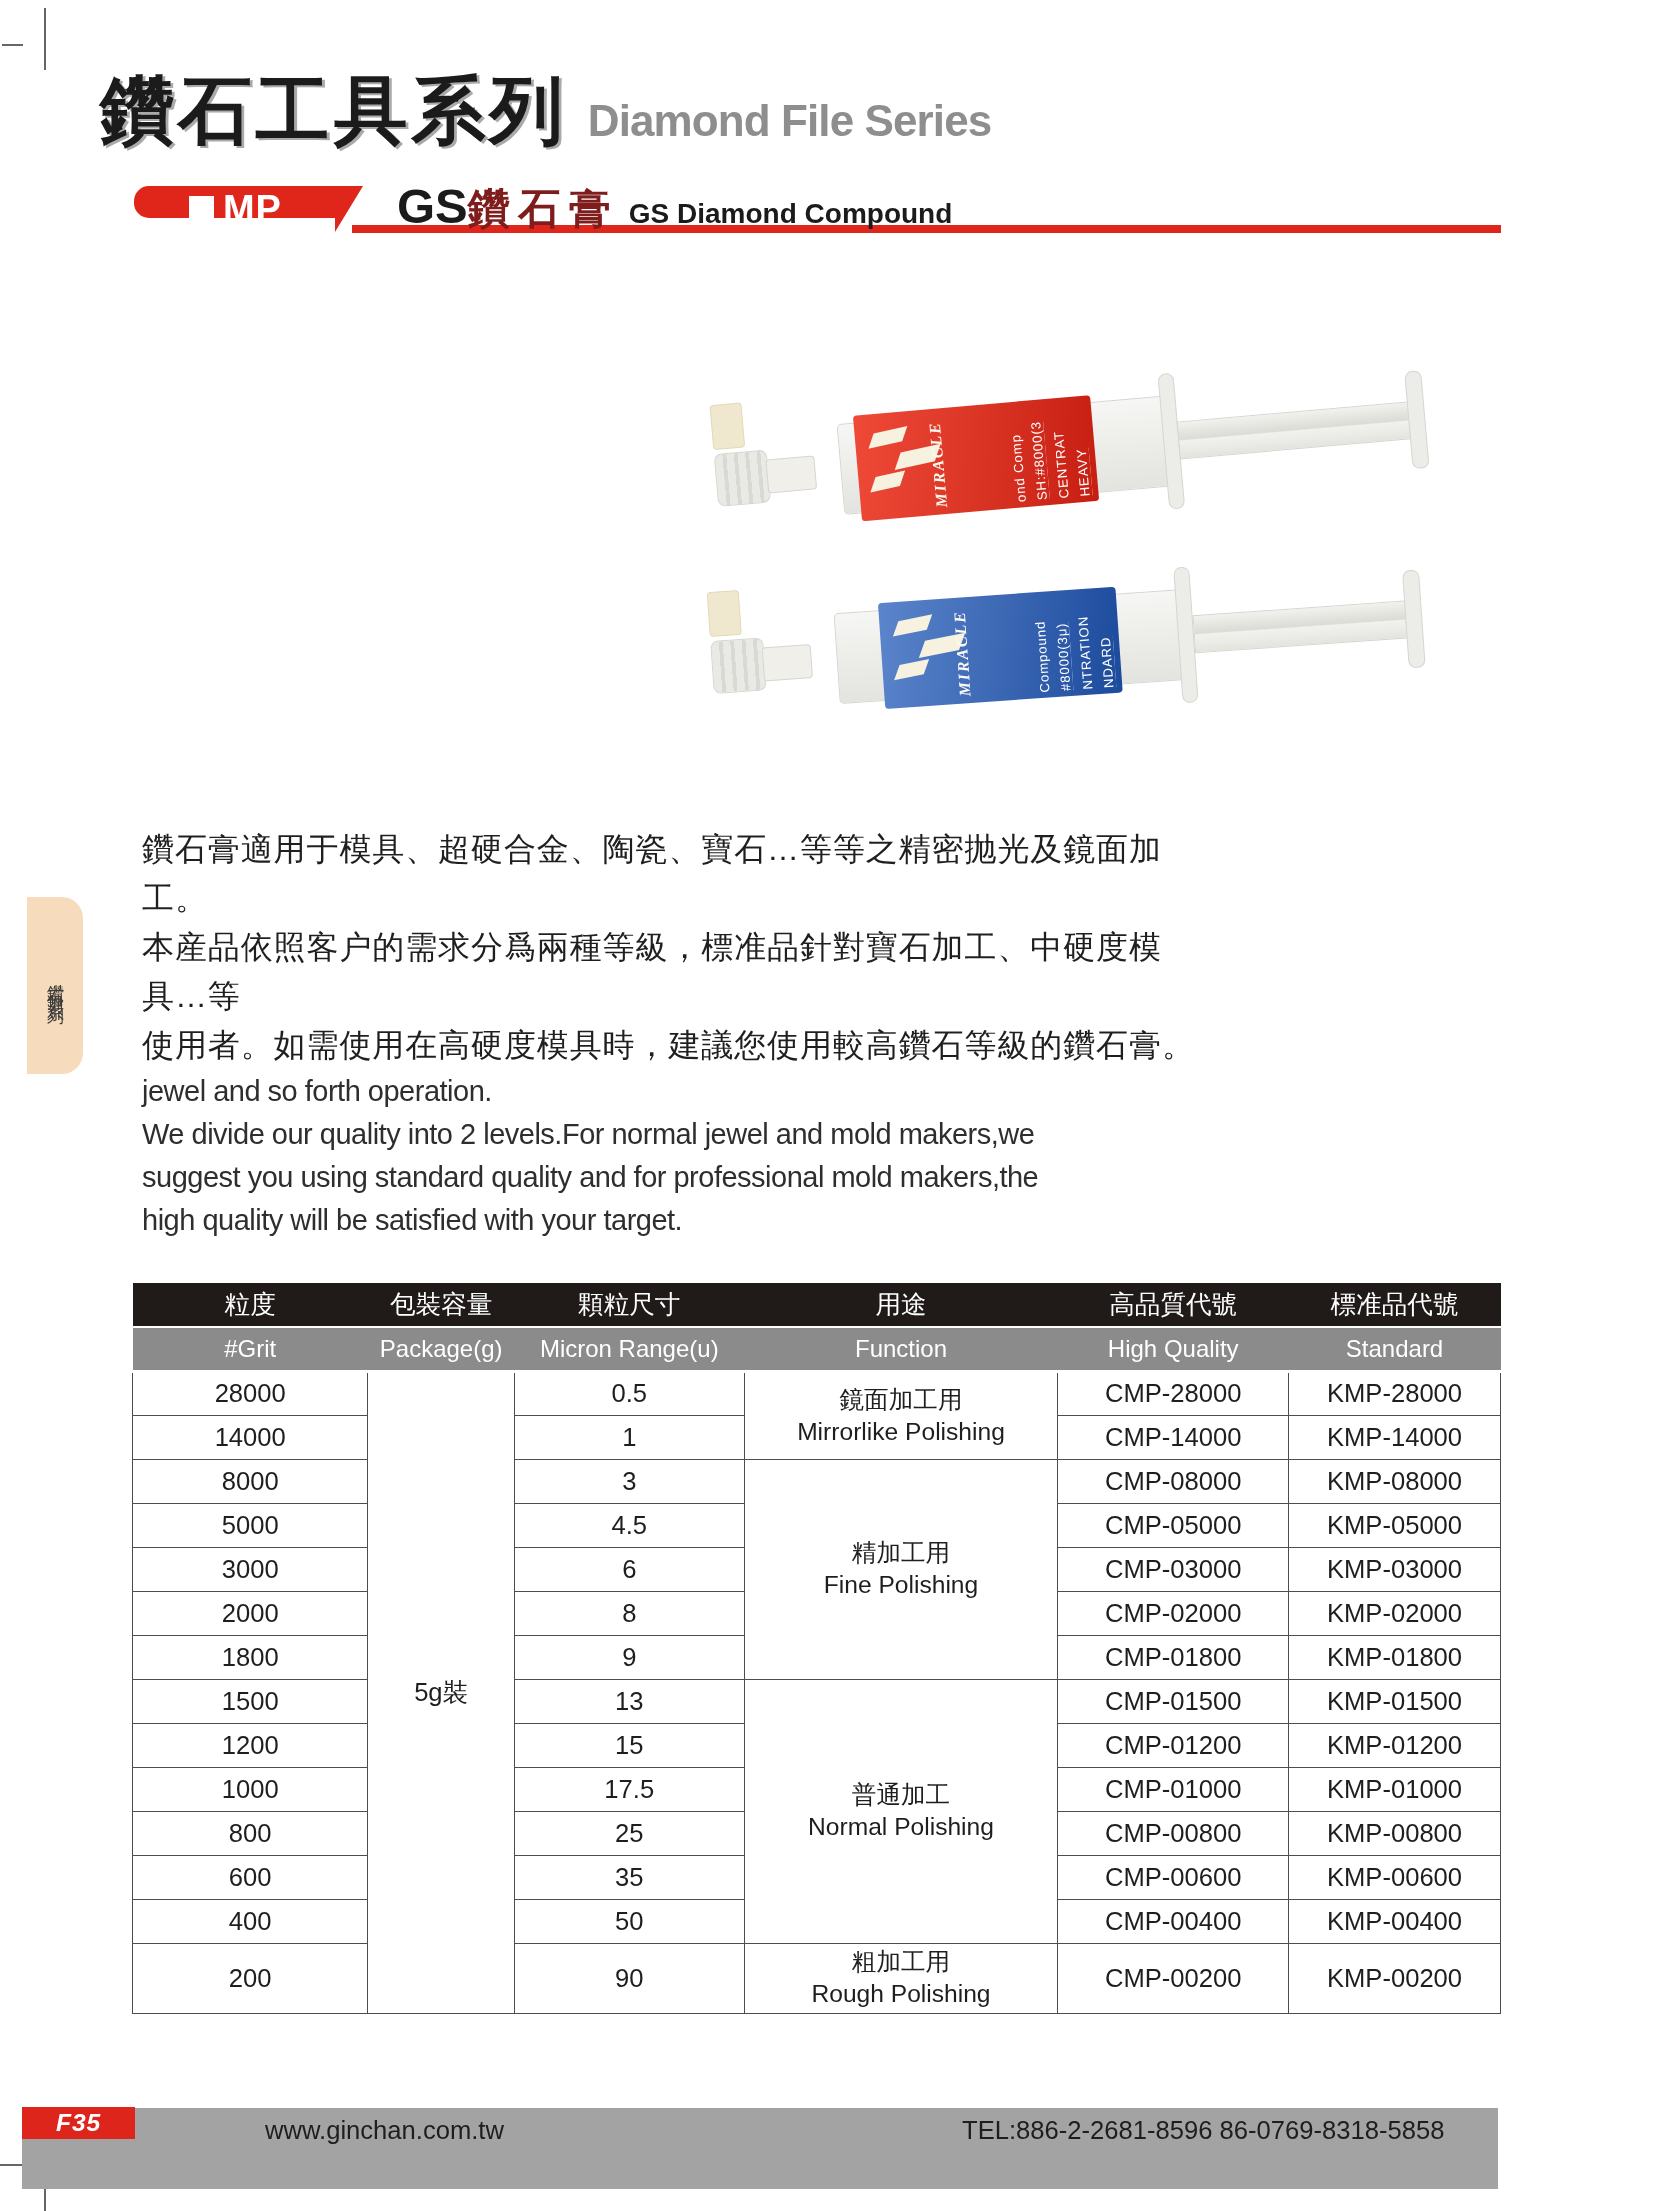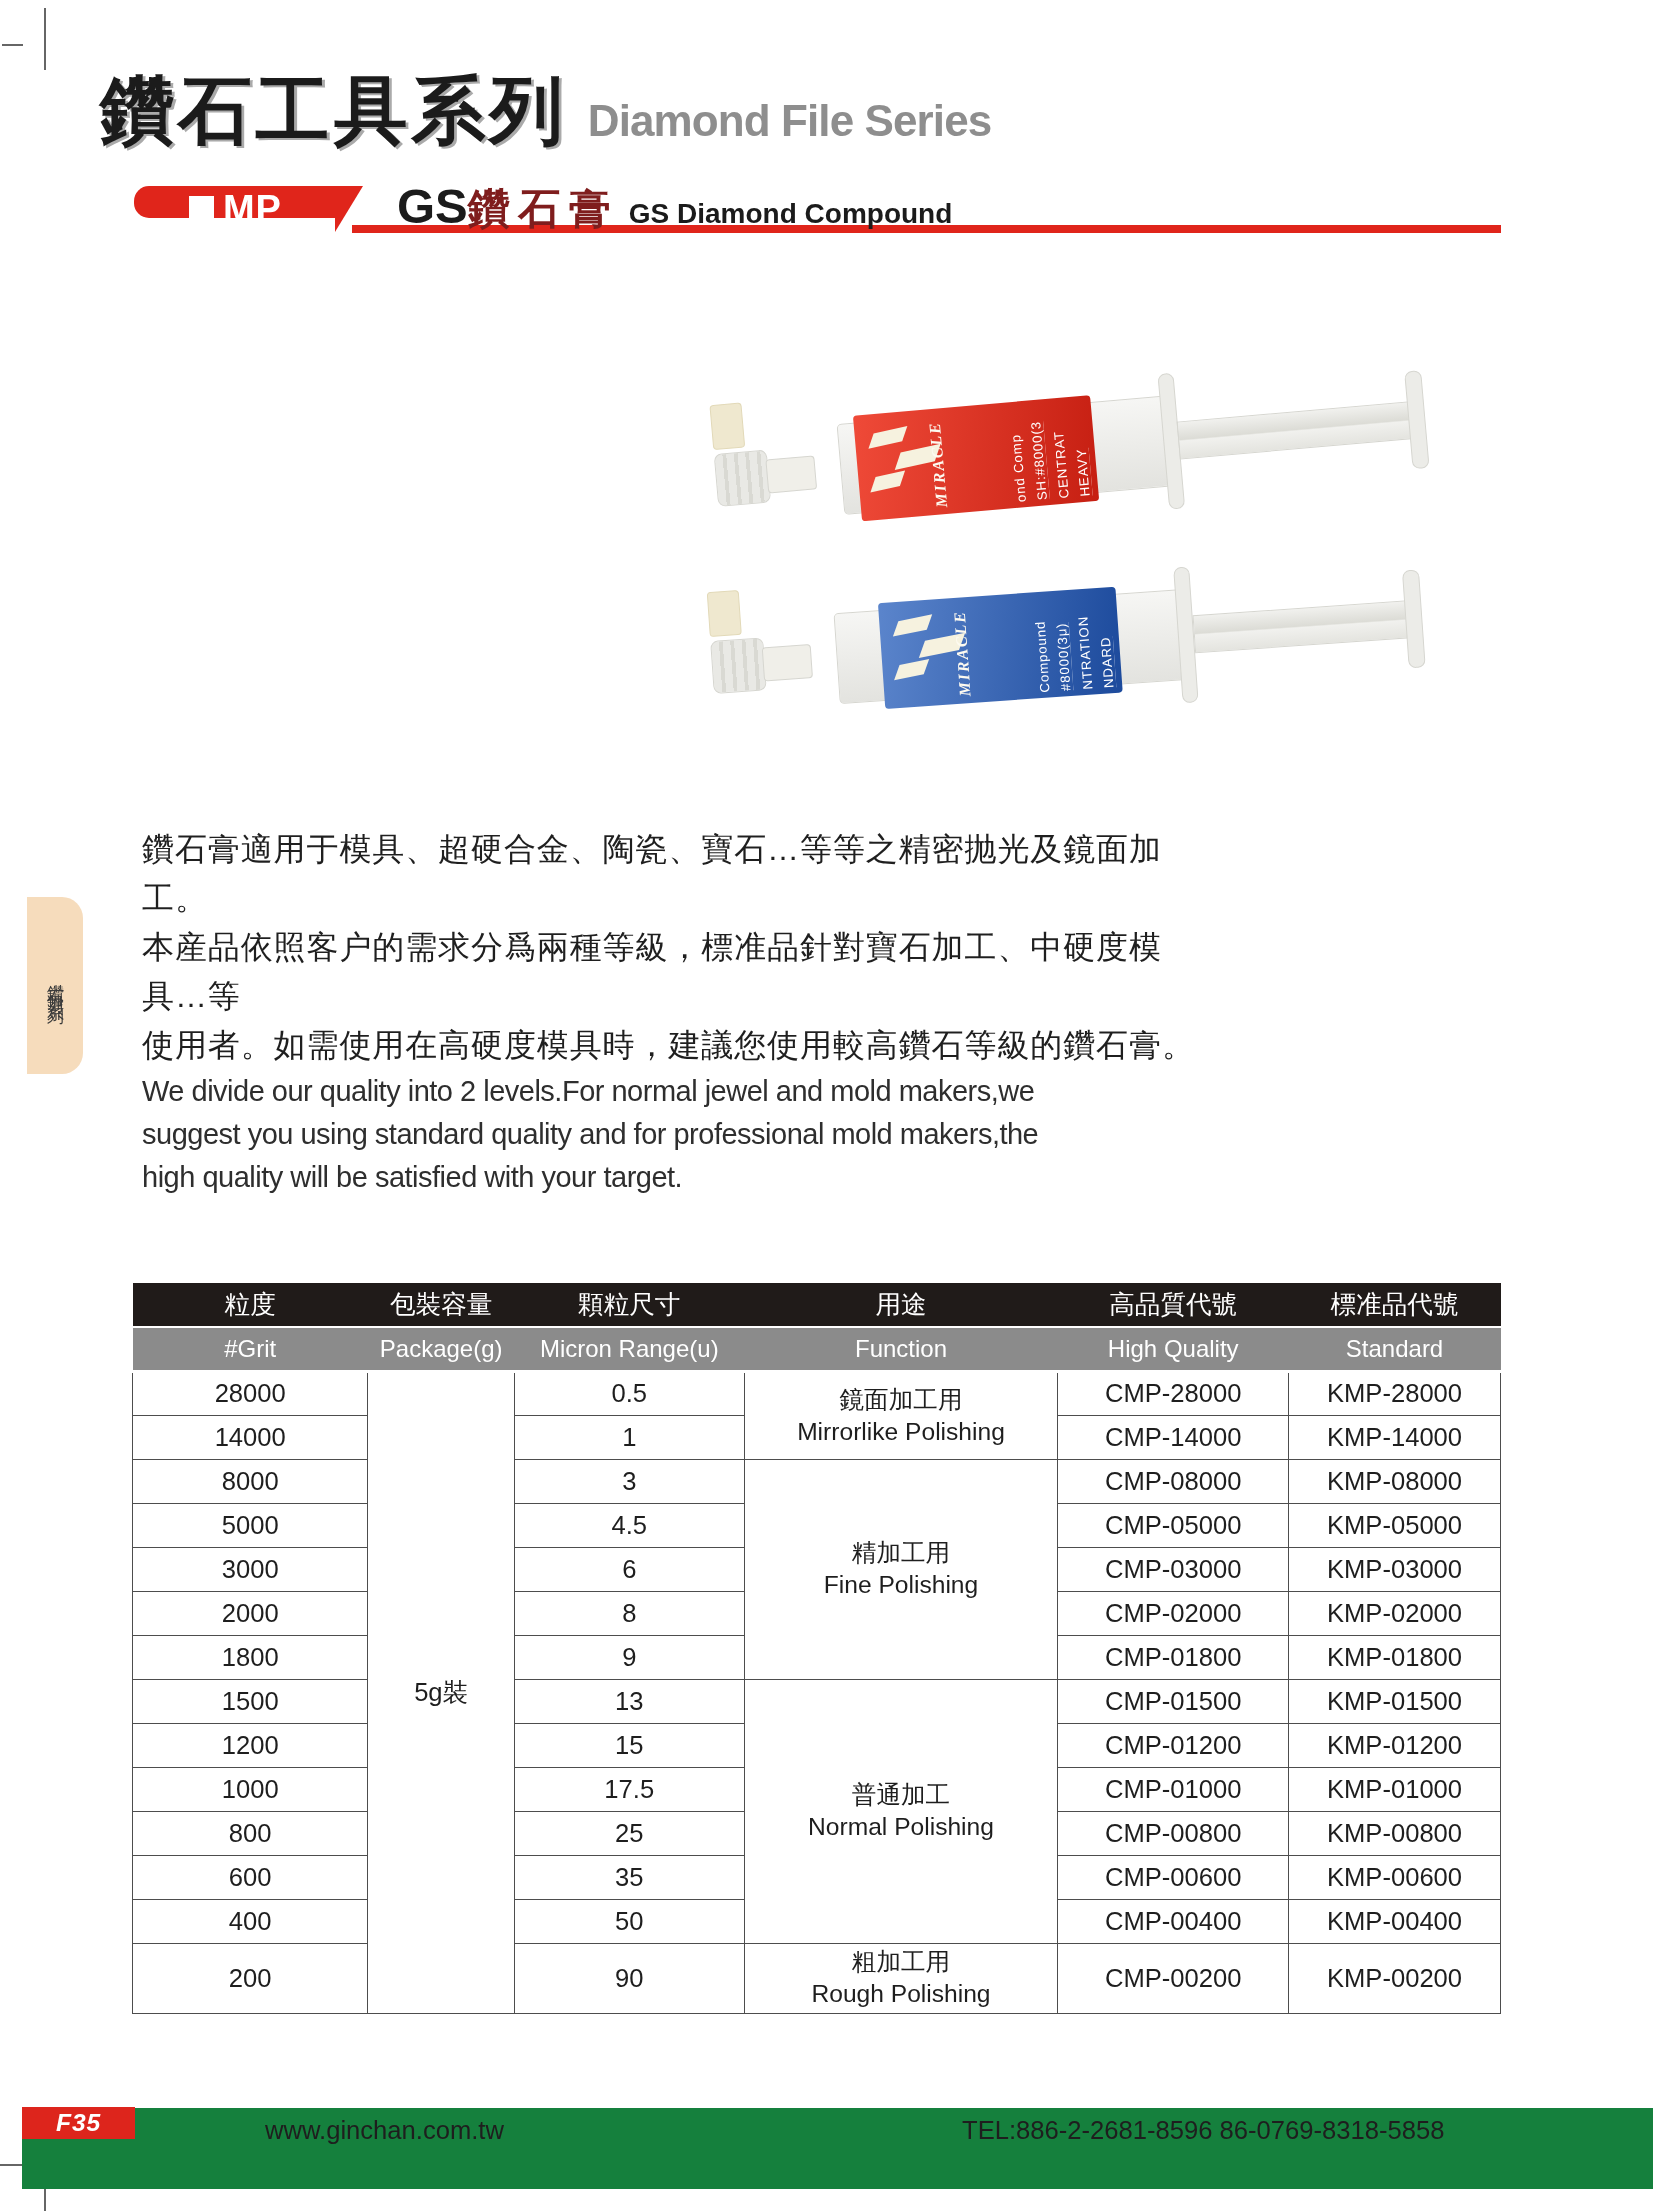--- a/index.html
+++ b/index.html
@@ -72,21 +72,21 @@
   table.spec thead tr.h-zh th { background:#201B19; color:#fff; font-size:25.6px; font-weight:normal; height:44px; border-bottom:2.8px solid #fff; }
   table.spec thead tr.h-en th { background:#8B8B8B; color:#fff; font-size:24px; font-weight:normal; height:44px; border-bottom:3.8px solid #fff; }
   table.spec tbody td { border:1.9px solid #4d4d4d; text-align:center; vertical-align:middle; font-size:25.6px; color:#1e1e1e; height:44px; background:#fff; }
   table.spec tbody tr.tall td { height:70px; }
   td.c-cmp { color:#D23A30; }
   td.c-kmp { color:#2470B4; }
   .fn-zh { font-size:24.6px; color:#1e1e1e; display:block; line-height:32px; }
   .fn-en { font-size:24.6px; color:#1e1e1e; display:block; line-height:32px; }
 
   
-  .footer-band { position:absolute; left:22px; top:2108px; width:1632px; height:81px; background:#15803d; }
+  .footer-band { position:absolute; left:22px; top:2108px; width:1476px; height:81px; background:#a3a3a3; }
   .footer-badge { position:absolute; left:0; top:-0.9px; width:113px; height:32px; background:#DD251C;
     display:flex; align-items:center; justify-content:center; }
   .footer-badge span { color:#fff; font-weight:bold; font-style:italic; font-size:24.6px; letter-spacing:0.9px; }
   .footer-site { position:absolute; left:243px; top:7.6px; font-size:25.6px; color:#1e1e1e; }
   .footer-tel { position:absolute; left:940px; top:7.6px; font-size:25.6px; color:#1e1e1e; }
 </style>
 </head>
 <body>
 
 <div class="page">
@@ -161,20 +161,21 @@
   </div>
 
   <div class="side-tab">
     <span class="side-tab-text">鑽石銼刀系列</span>
   </div>
 
   <div class="desc">
     <div class="desc-zh">鑽石膏適用于模具、超硬合金、陶瓷、寶石…等等之精密抛光及鏡面加工。</div>
     <div class="desc-zh">本産品依照客户的需求分爲兩種等級，標准品針對寶石加工、中硬度模具…等</div>
     <div class="desc-zh">使用者。如需使用在高硬度模具時，建議您使用較高鑽石等級的鑽石膏。</div>
+    <div class="desc-en">jewel and so forth operation.</div>
     <div class="desc-en">We divide our quality into 2 levels.For normal jewel and mold makers,we</div>
     <div class="desc-en">suggest you using standard quality and for professional mold makers,the</div>
     <div class="desc-en">high quality will be satisfied with your target.</div>
   </div>
 
   <div class="spec-table-wrap">
     <table class="spec">
       <colgroup>
         <col style="width:17.21%">
           <col style="width:10.71%">

